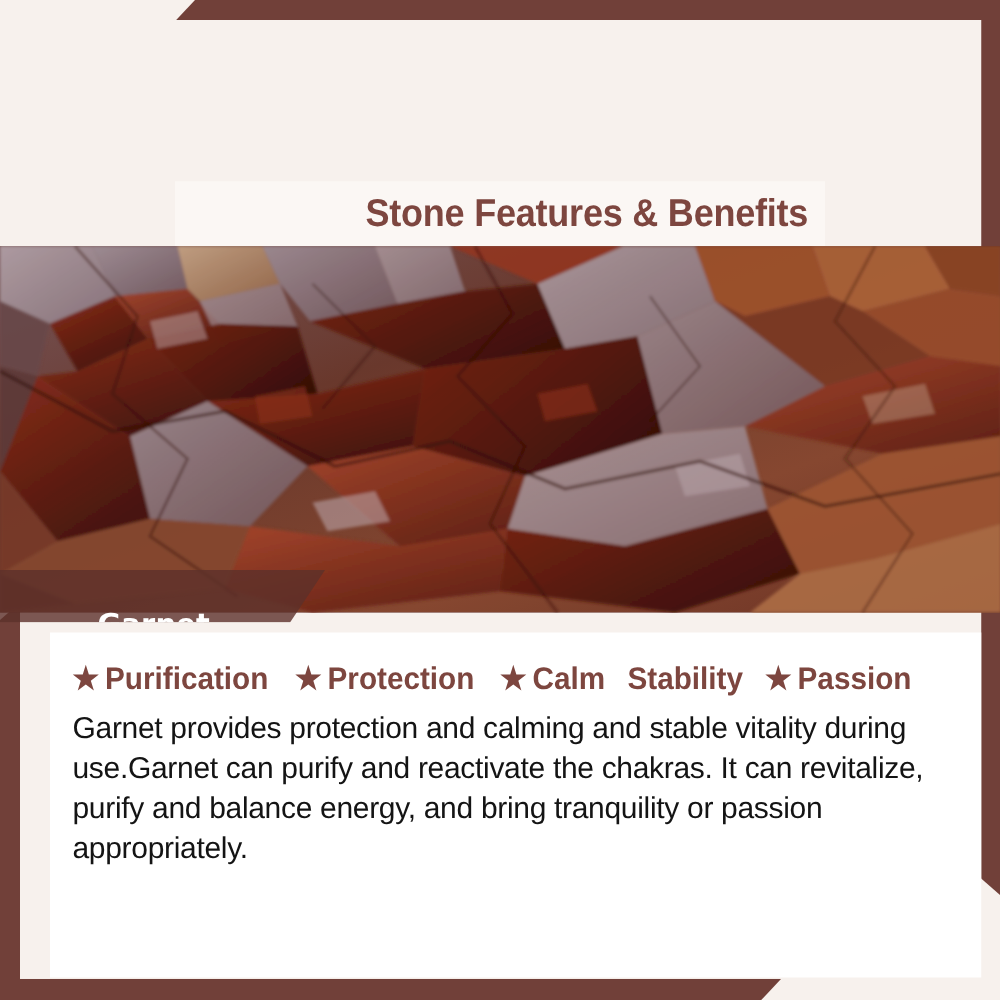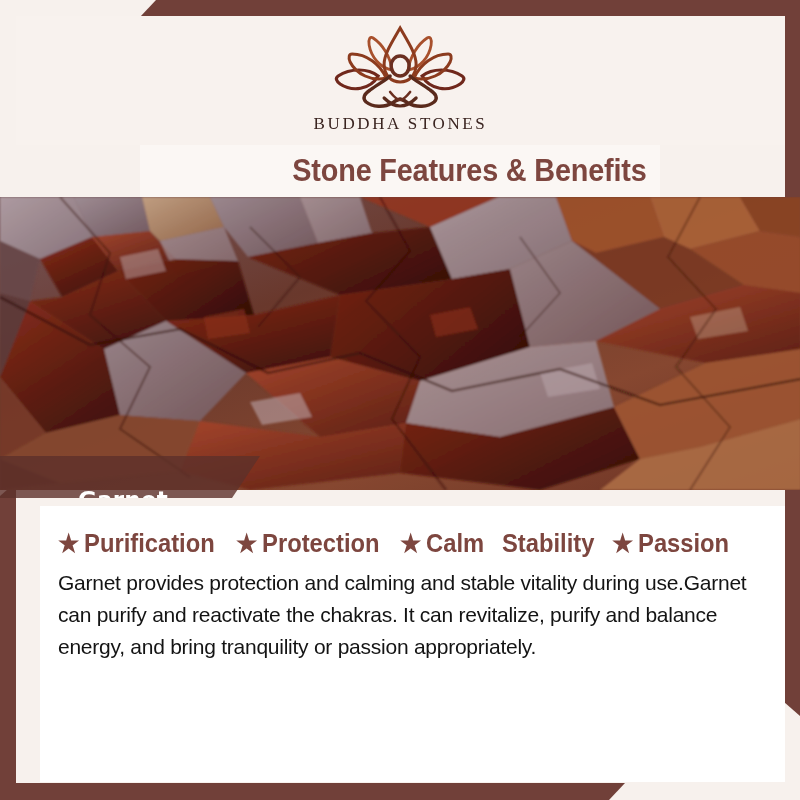--- a/index.html
+++ b/index.html
@@ -128,69 +128,39 @@
     font-size:25px;line-height:1;
     margin-right:5px;
     color:#7d463f;
   }
   .feature.nostar{margin-left:14px;}
   .feature + .feature{margin-left:13px;}
 
   #desc{
     margin:9px 18px 0 18px;
     font-family:"Liberation Sans", sans-serif;
-    font-size:21px;
+    font-size:24px;
     line-height:32px;
     color:#141414;
     font-weight:500;
     letter-spacing:-0.25px;
   }
 </style>
 </head>
 <body>
 
 <div id="page">
 
   <div class="band" id="band-top"></div>
   <div class="band" id="band-right"></div>
   <div class="band" id="band-bottom"></div>
   <div class="band" id="band-left"></div>
 
   <div id="canvas">
 
-    <div id="header">
-      <div id="logo-wrap">
-        <svg id="lotus-icon" width="152" height="88" viewBox="0 0 152 88" fill="none">
-
-          <path d="M14 52 C26 44 44 44 54 52 C46 66 28 68 16 60 C12 57 11 54 14 52 Z" fill="none" stroke="#70281c" stroke-width="3.2" stroke-linecap="round"></path>
-
-          <path d="M138 52 C126 44 108 44 98 52 C106 66 124 68 136 60 C140 57 141 54 138 52 Z" fill="none" stroke="#70281c" stroke-width="3.2" stroke-linecap="round"></path>
-
-          <path d="M28 30 C42 30 56 40 62 54 C48 58 32 50 26 38 C24 33 25 30 28 30 Z" fill="none" stroke="#8c3b1e" stroke-width="3" stroke-linecap="round"></path>
-
-          <path d="M124 30 C110 30 96 40 90 54 C104 58 120 50 126 38 C128 33 127 30 124 30 Z" fill="none" stroke="#8c3b1e" stroke-width="3" stroke-linecap="round"></path>
-
-          <path d="M49 14 C58 20 66 32 68 46 C56 44 47 33 45 21 C44 15 46 12 49 14 Z" fill="none" stroke="#a8502c" stroke-width="2.8" stroke-linecap="round"></path>
-
-          <path d="M103 14 C94 20 86 32 84 46 C96 44 105 33 107 21 C108 15 106 12 103 14 Z" fill="none" stroke="#a8502c" stroke-width="2.8" stroke-linecap="round"></path>
-
-          <path d="M76 4 C84 18 92 30 92 40 C92 51 85 58 76 58 C67 58 60 51 60 40 C60 30 68 18 76 4 Z" fill="none" stroke="#8c3b1e" stroke-width="3" stroke-linecap="round"></path>
-
-          <ellipse cx="76" cy="42" rx="9" ry="10" fill="none" stroke="#6b2f20" stroke-width="3.4"></ellipse>
-
-          <path d="M66 52 C62 56 54 60 46 66 C40 70 38 74 42 78 C48 83 60 84 68 79
-                   C72 76 76 75 76 75 C76 75 80 76 84 79 C92 84 104 83 110 78
-                   C114 74 112 70 106 66 C98 60 90 56 86 52" fill="none" stroke="#5a2a1c" stroke-width="3.4" stroke-linecap="round" stroke-linejoin="round"></path>
-
-          <path d="M60 74 C66 80 72 82 76 82 C80 82 86 80 92 74" fill="none" stroke="#5a2a1c" stroke-width="3.2" stroke-linecap="round"></path>
-          <path d="M66 68 C70 73 74 76 76 76 C78 76 82 73 86 68" fill="none" stroke="#6b2f20" stroke-width="2.6" stroke-linecap="round"></path>
-        </svg>
-        <div id="brand-name">BUDDHA STONES</div>
-      </div>
-    </div>
 
     <div id="title-plate">
       <div id="title-text">Stone Features &amp; Benefits</div>
     </div>
 
     <div id="photo">
       <svg viewBox="0 0 801 293" preserveAspectRatio="none">
         <defs>
           <linearGradient id="bgG" x1="0" y1="0" x2="1" y2="1">
             <stop offset="0%" stop-color="#7a5a60"></stop>

